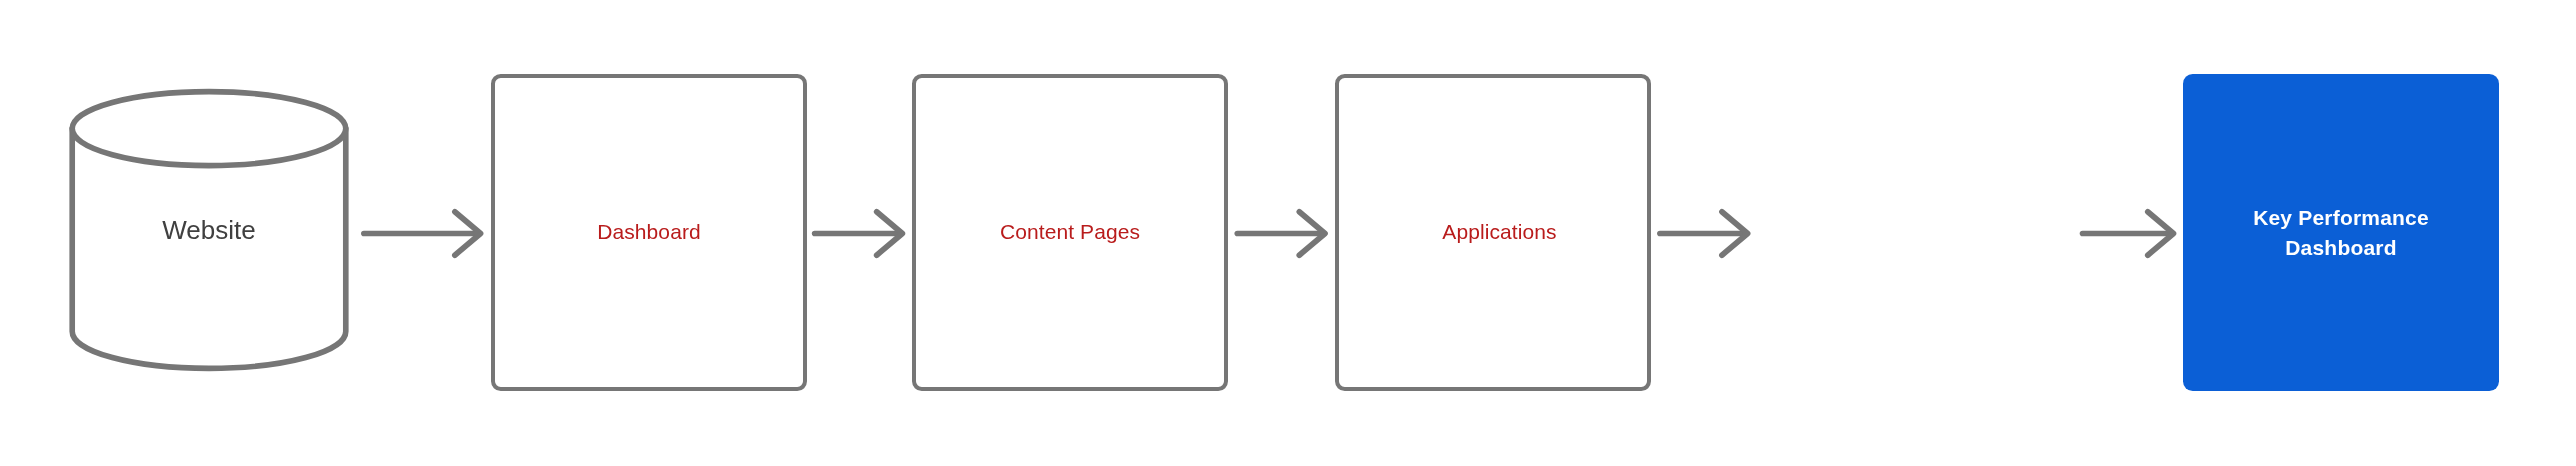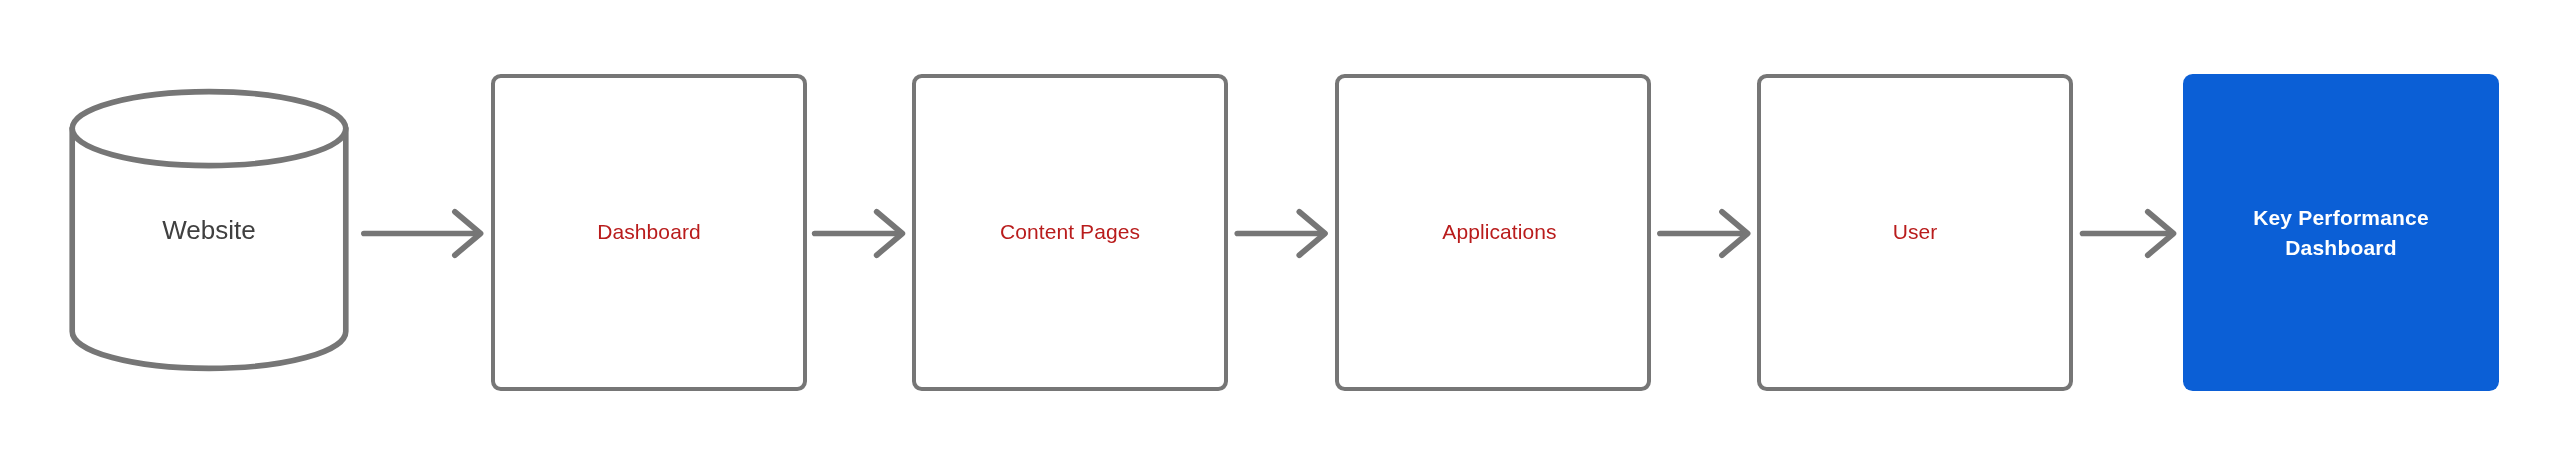--- a/index.html
+++ b/index.html
@@ -165,23 +165,20 @@
   </div>
 
   <div class="node node-box" style="left:912px; top:74px; width:316px; height:317px;">
     <span class="node-label">Content Pages</span>
   </div>
 
   <div class="node node-box" style="left:1335px; top:74px; width:316px; height:317px;padding-left:13px;">
     <span class="node-label">Applications</span>
   </div>
 
-  <div class="node node-box" style="left:1757px; top:74px; width:316px; height:317px;">
-    <span class="node-label">User</span>
-  </div>
 
   <div class="node node-accent" style="left:2183px; top:74px; width:316px; height:317px;">
     <span class="node-label">
       <span>Key Performance</span><br>
       <span>Dashboard</span>
     </span>
   </div>
 
 </div>
 

